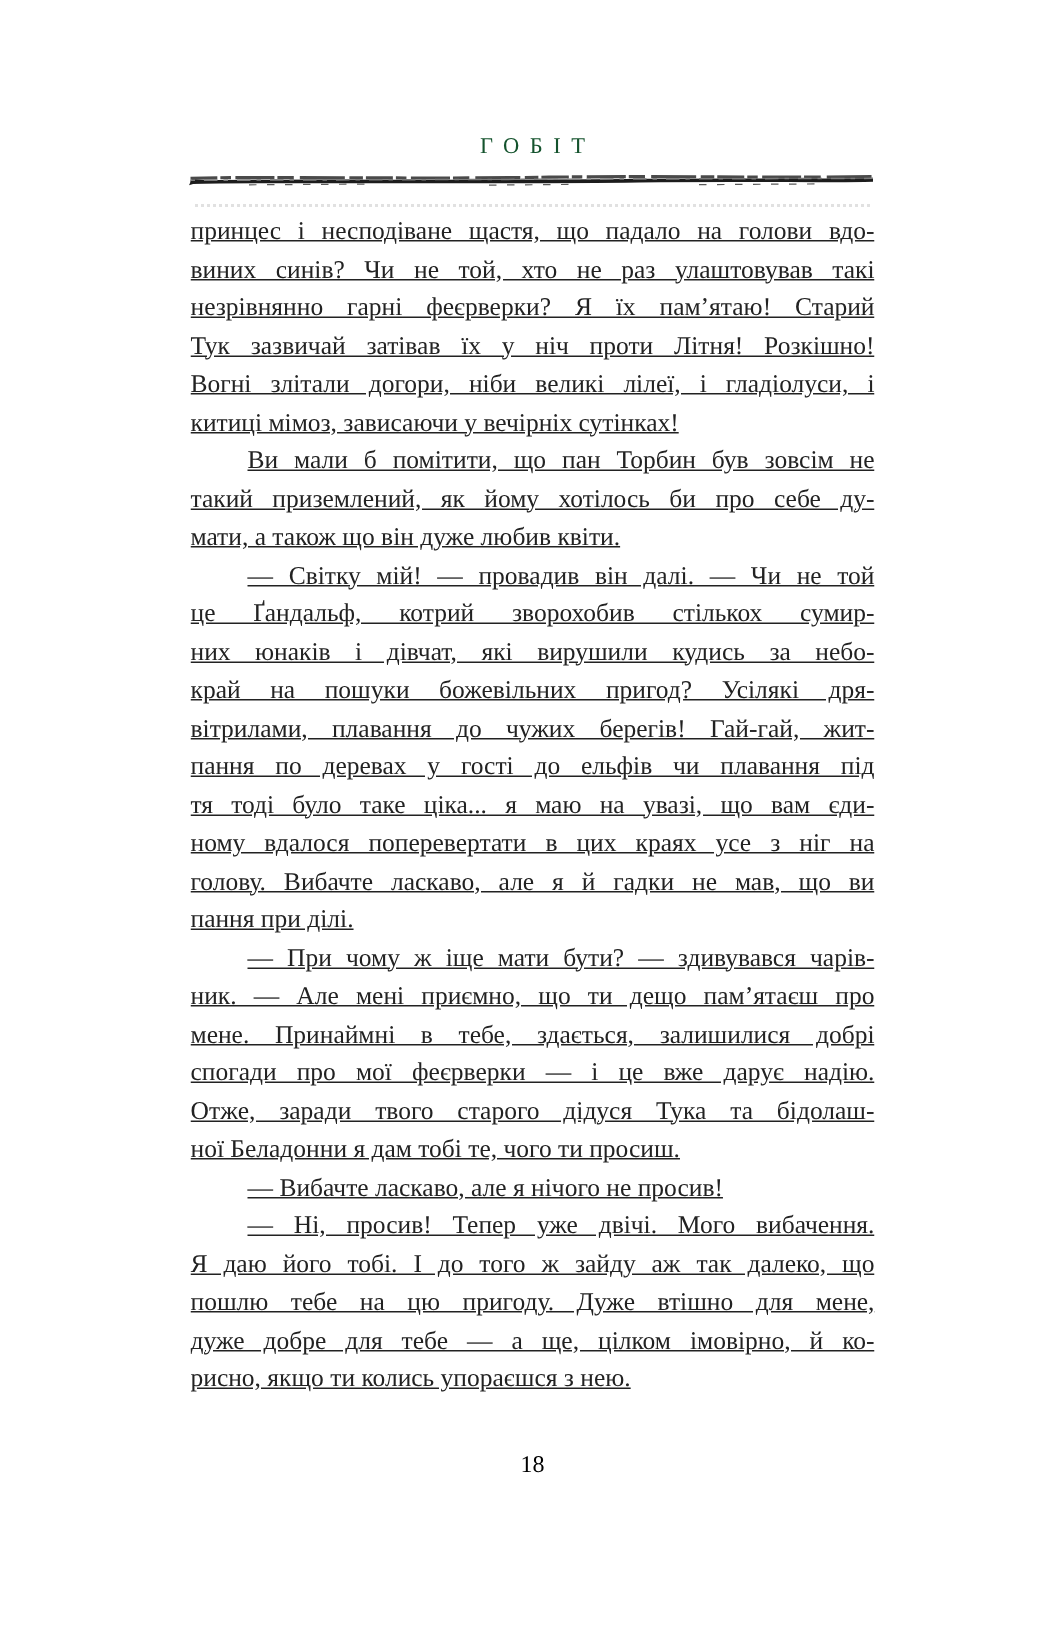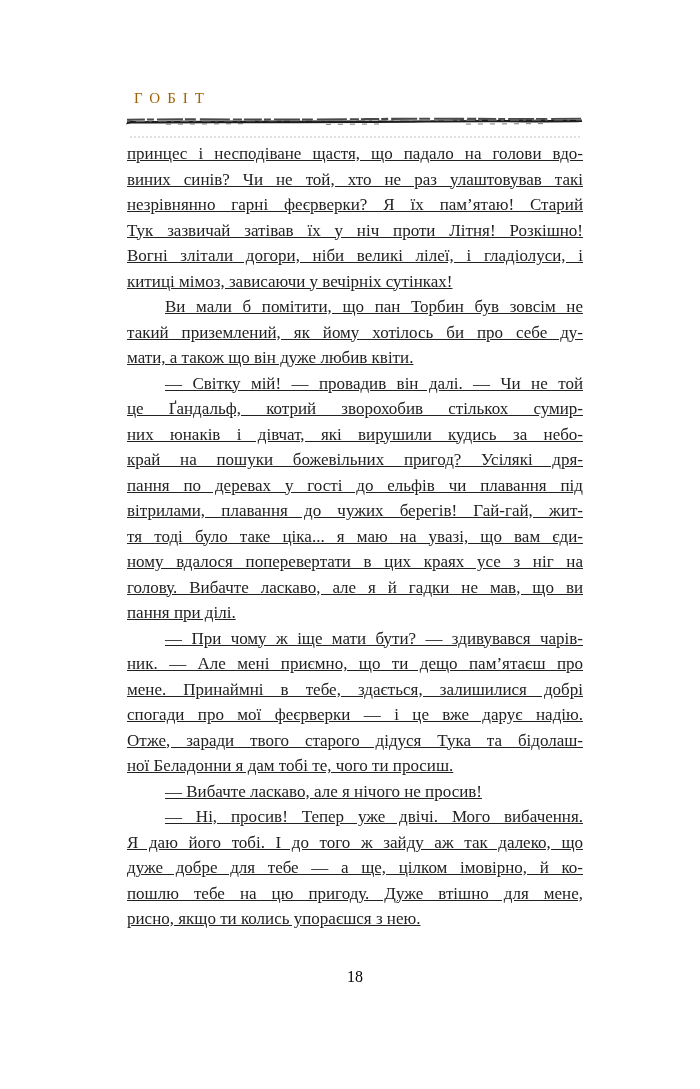--- a/index.html
+++ b/index.html
@@ -10,25 +10,26 @@
     background: #ffffff;
     font-family: "Liberation Serif", "DejaVu Serif", serif;
     color: #222222;
     overflow: hidden;
   }
   .running-head {
     position: absolute;
     top: 89px;
     left: 127px;
     width: 456px;
+    text-align: center;
     font-size: 15px;
     line-height: 18px;
     letter-spacing: 7px;
     text-indent: 7px; 
-    color: #a16207;
+    color: #14532d;
     font-weight: 400;
   }
   .rule-wrap {
     position: absolute;
     top: 114px;
     left: 126px;
     width: 457px;
     height: 13px;
   }
   .scan-dots {
@@ -99,42 +100,42 @@
       <div class="para indent">
         <div class="line first">Ви мали б помітити, що пан Торбин був зовсім не</div>
         <div class="line">такий приземлений, як йому хотілось би про себе ду-</div>
         <div class="line last">мати, а також що він дуже любив квіти.</div>
       </div>
       <div class="para indent">
         <div class="line first">— Світку мій! — провадив він далі. — Чи не той</div>
         <div class="line">це Ґандальф, котрий зворохобив стількох сумир-</div>
         <div class="line">них юнаків і дівчат, які вирушили кудись за небо-</div>
         <div class="line">край на пошуки божевільних пригод? Усілякі дря-</div>
+        <div class="line">вітрилами, плавання до чужих берегів! Гай-гай, жит-</div>
         <div class="line">пання по деревах у гості до ельфів чи плавання під</div>
-        <div class="line">вітрилами, плавання до чужих берегів! Гай-гай, жит-</div>
         <div class="line">тя тоді було таке ціка... я маю на увазі, що вам єди-</div>
         <div class="line">ному вдалося поперевертати в цих краях усе з ніг на</div>
         <div class="line">голову. Вибачте ласкаво, але я й гадки не мав, що ви</div>
         <div class="line last">пання при ділі.</div>
       </div>
       <div class="para indent">
         <div class="line first">— При чому ж іще мати бути? — здивувався чарів-</div>
         <div class="line">ник. — Але мені приємно, що ти дещо пам’ятаєш про</div>
         <div class="line">мене. Принаймні в тебе, здається, залишилися добрі</div>
         <div class="line">спогади про мої феєрверки — і це вже дарує надію.</div>
         <div class="line">Отже, заради твого старого дідуся Тука та бідолаш-</div>
         <div class="line last">ної Беладонни я дам тобі те, чого ти просиш.</div>
       </div>
       <div class="para indent">
         <div class="line first last">— Вибачте ласкаво, але я нічого не просив!</div>
       </div>
       <div class="para indent">
         <div class="line first">— Ні, просив! Тепер уже двічі. Мого вибачення.</div>
         <div class="line">Я даю його тобі. І до того ж зайду аж так далеко, що</div>
+        <div class="line">пошлю тебе на цю пригоду. Дуже втішно для мене,</div>
         <div class="line">дуже добре для тебе — а ще, цілком імовірно, й ко-</div>
-        <div class="line">пошлю тебе на цю пригоду. Дуже втішно для мене,</div>
         <div class="line last">рисно, якщо ти колись упораєшся з нею.</div>
       </div>
     </div>
 
   <div class="page-number">18</div>
 
 </div>
 
 </body></html>

